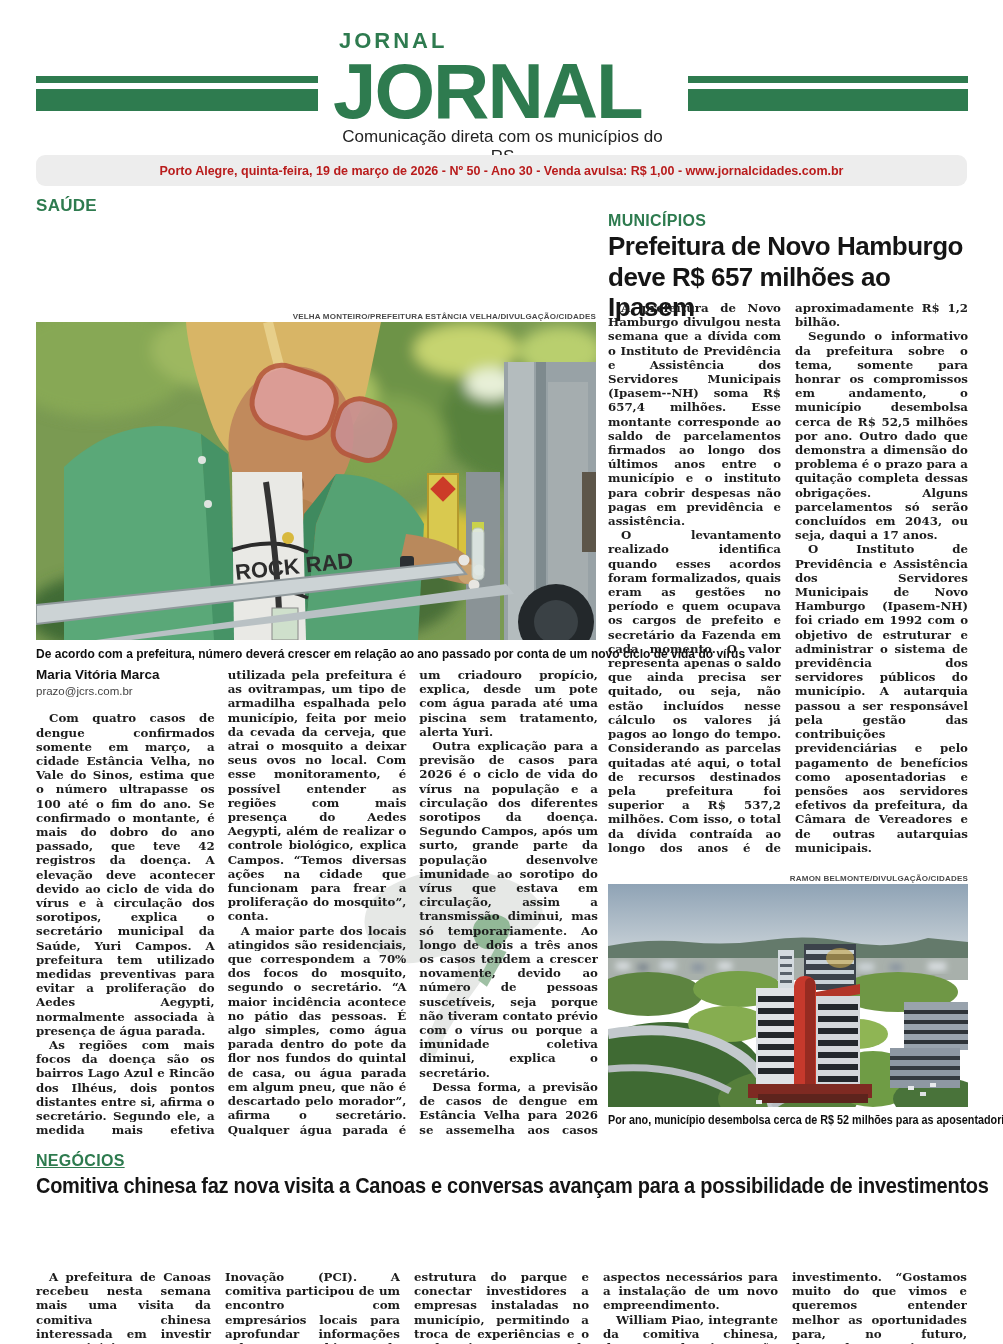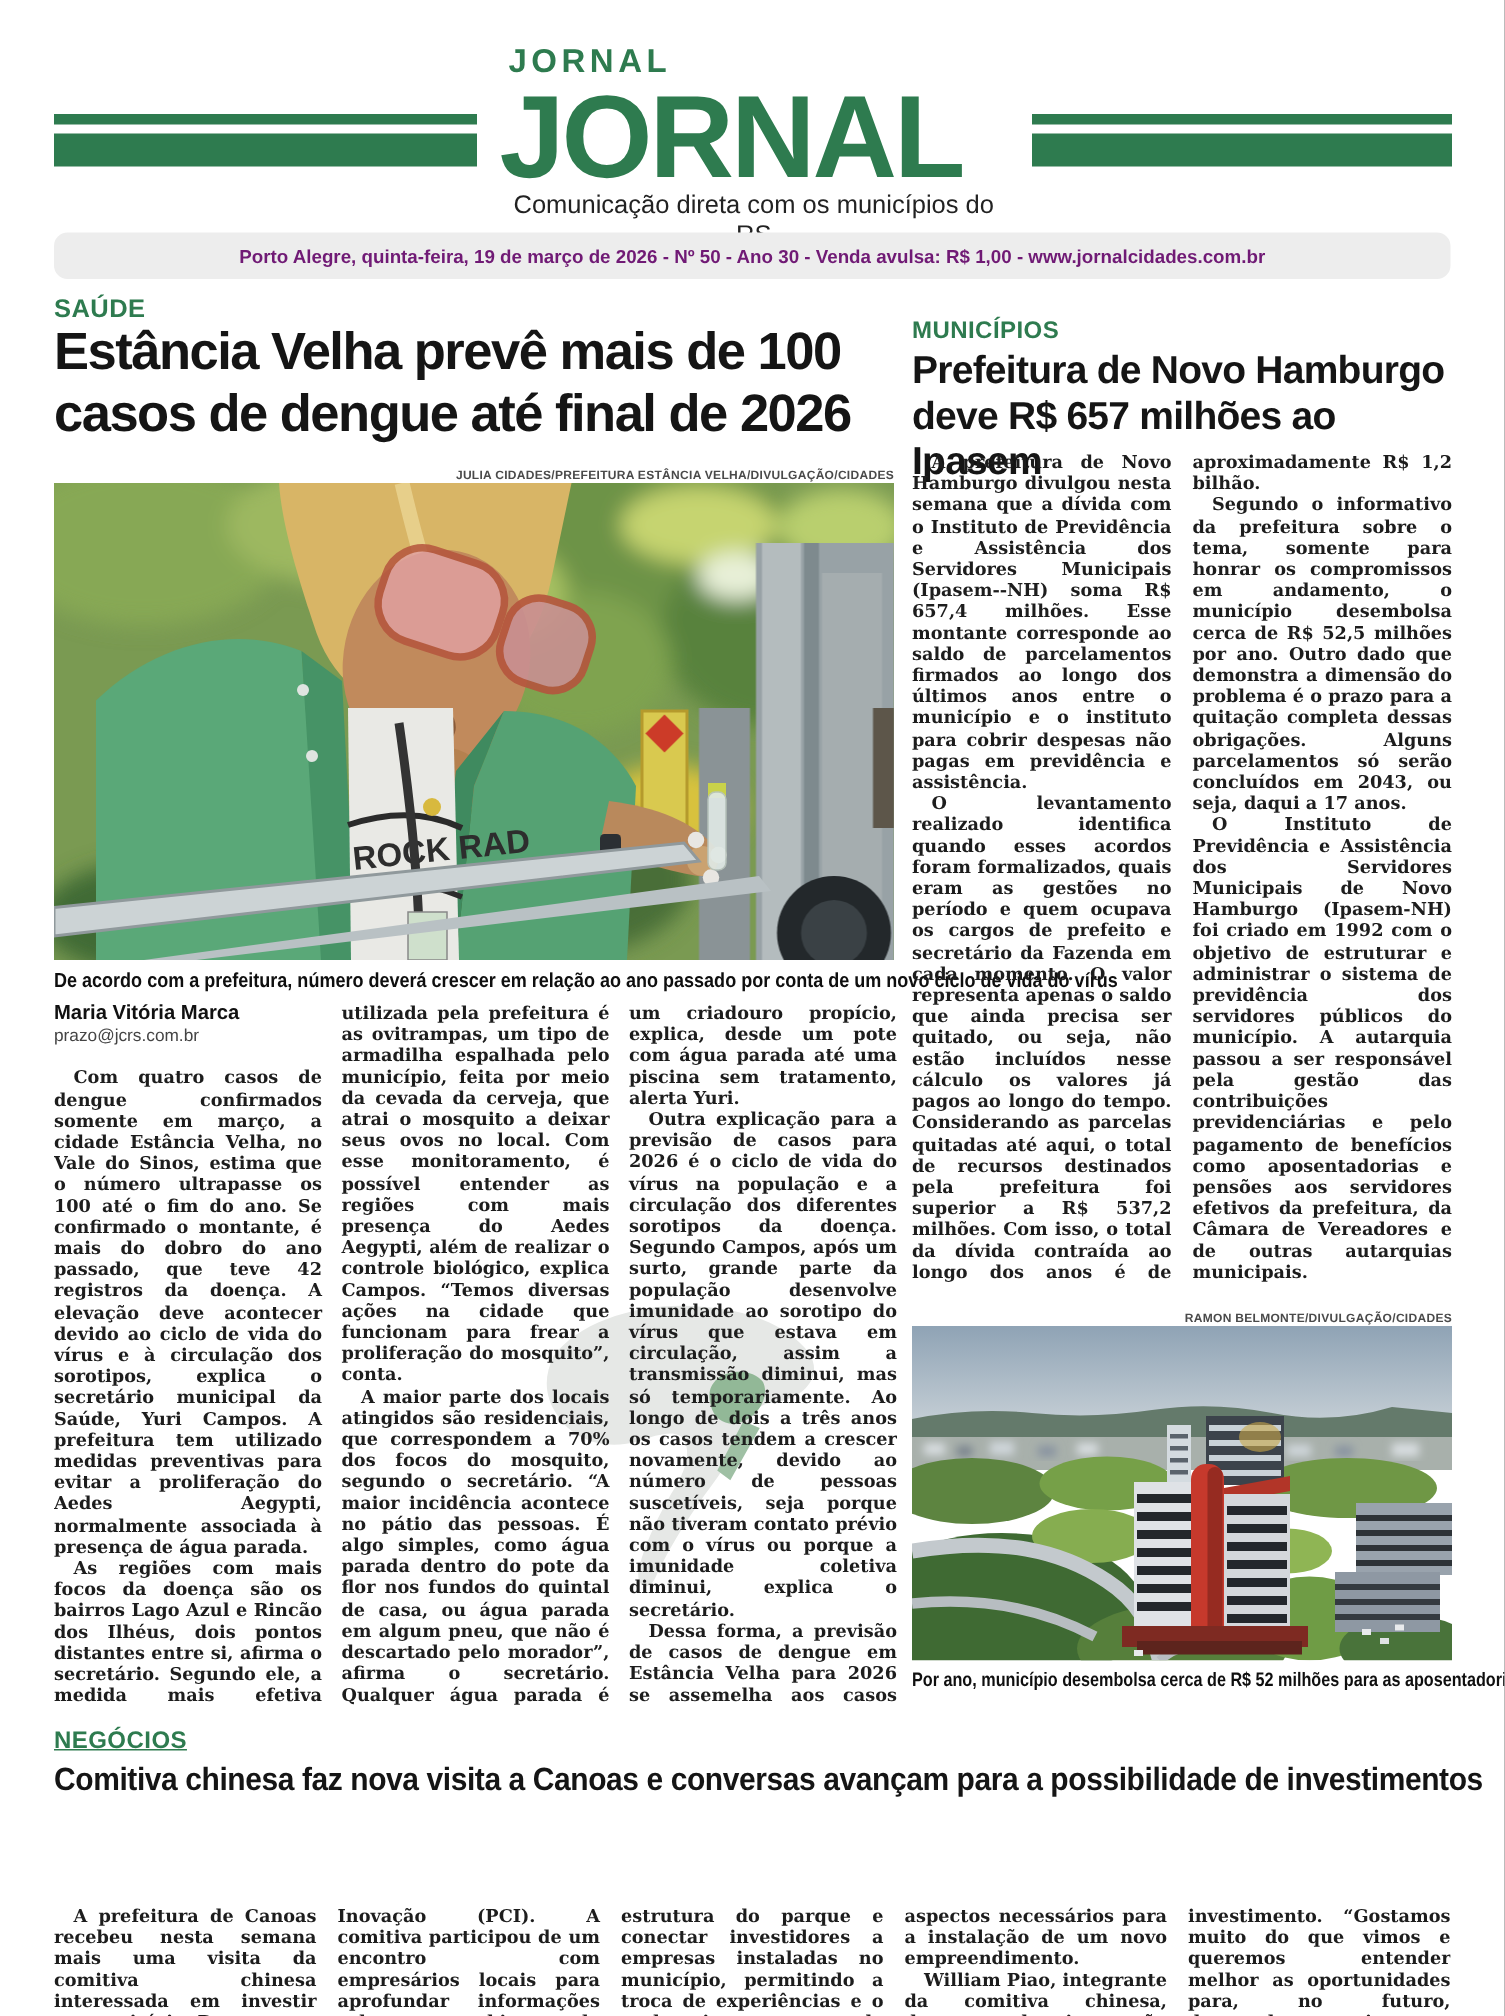--- a/index.html
+++ b/index.html
@@ -17,21 +17,21 @@
               color:var(--green); letter-spacing:-2px; line-height:1; }
   .bar{ position:absolute; background:var(--green); }
   .bar.t-left { top:76px; left:36px;  width:282px; height:7px;  }
   .bar.b-left { top:89px; left:36px;  width:282px; height:22px; }
   .bar.t-right{ top:76px; left:688px; width:280px; height:7px;  }
   .bar.b-right{ top:89px; left:688px; width:280px; height:22px; }
   .m-tagline{ position:absolute; top:127px; left:330px; width:345px; text-align:center;
               font-size:17px; color:#222; }
   .dateline{ position:absolute; top:155px; left:36px; width:931px; height:31px;
              background:#ededed; border-radius:9px; display:flex; align-items:center;
-             justify-content:center; font-size:12.5px; font-weight:bold; color:#701a75; }
+             justify-content:center; font-size:12.5px; font-weight:bold; color:#b91c1c; }
   
   .kicker{ position:absolute; font-weight:bold; color:var(--green); letter-spacing:.3px; }
   .headline{ position:absolute; font-weight:bold; color:#151515; }
   .credit{ position:absolute; text-align:right; font-size:8px; font-weight:bold;
            color:#4a4a4a; letter-spacing:.2px; }
   .caption{ position:absolute; font-weight:bold; color:#0f0f0f; white-space:nowrap;
             transform-origin:left center; }
   .body-serif{ position:absolute; font-family:"DejaVu Serif",serif; font-size:11.8px;
                line-height:14.2px; text-align:justify; color:#1d1d1d; overflow:hidden;
                column-fill:auto; hyphens:auto; -webkit-hyphens:auto; }
@@ -74,22 +74,21 @@
     <div class="m-cidades">JORNAL</div>
     <div class="bar t-left"></div>
     <div class="bar b-left"></div>
     <div class="bar t-right"></div>
     <div class="bar b-right"></div>
     <div class="m-tagline">Comunicação direta com os municípios do RS</div>
     <div class="dateline">Porto Alegre, quinta-feira, 19 de março de 2026 - Nº 50 - Ano 30 - Venda avulsa: R$ 1,00 - www.jornalcidades.com.br</div>
   </div>
 
   <div class="kicker" id="saude-kicker">SAÚDE</div>
-  <h1 class="headline" id="saude-headline" style="margin:0">Estância Velha prevê mais de 100 casos de dengue até final de 2026</h1>
-  <div class="credit" id="saude-credit">JULIA CIDADES/PREFEITURA ESTÂNCIA VELHA/DIVULGAÇÃO/CIDADES</div>
+  <div class="credit" id="saude-credit">VELHA MONTEIRO/PREFEITURA ESTÂNCIA VELHA/DIVULGAÇÃO/CIDADES</div>
 
   <div class="photo" id="saude-photo">
     <svg viewBox="0 0 560 318" preserveAspectRatio="none">
       <defs>
         <filter id="bl6" x="-30%" y="-30%" width="160%" height="160%">
             <feGaussianBlur stdDeviation="7"></feGaussianBlur>
           </filter>
       </defs>
       <rect width="560" height="318" fill="#7a9a52"></rect>
       <g filter="url(#bl6)">

